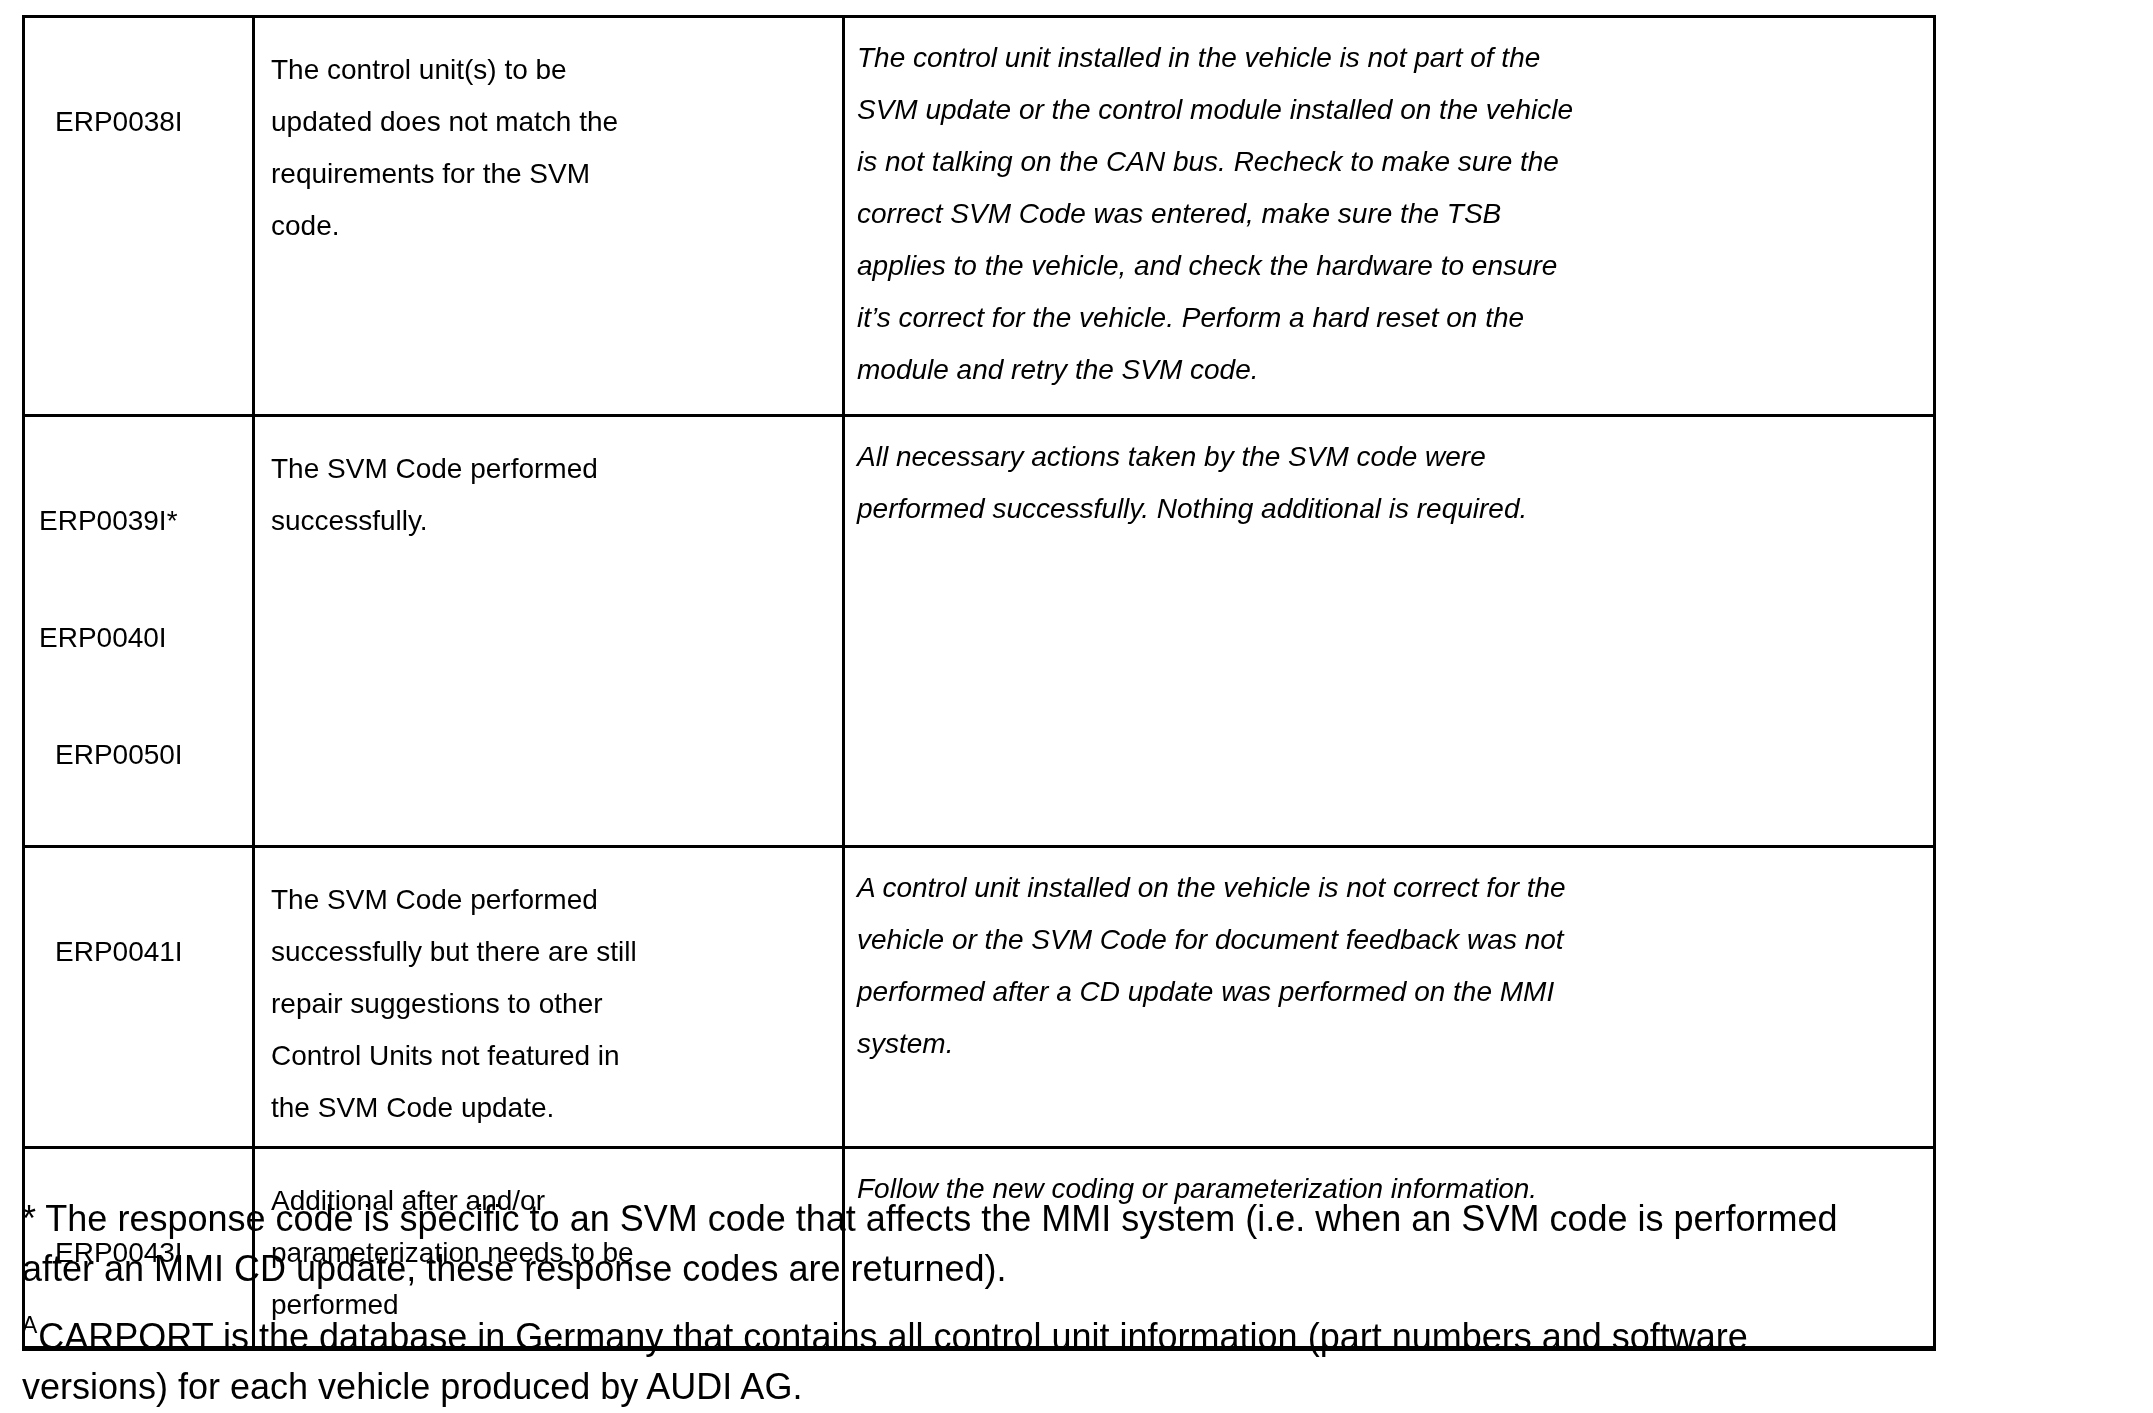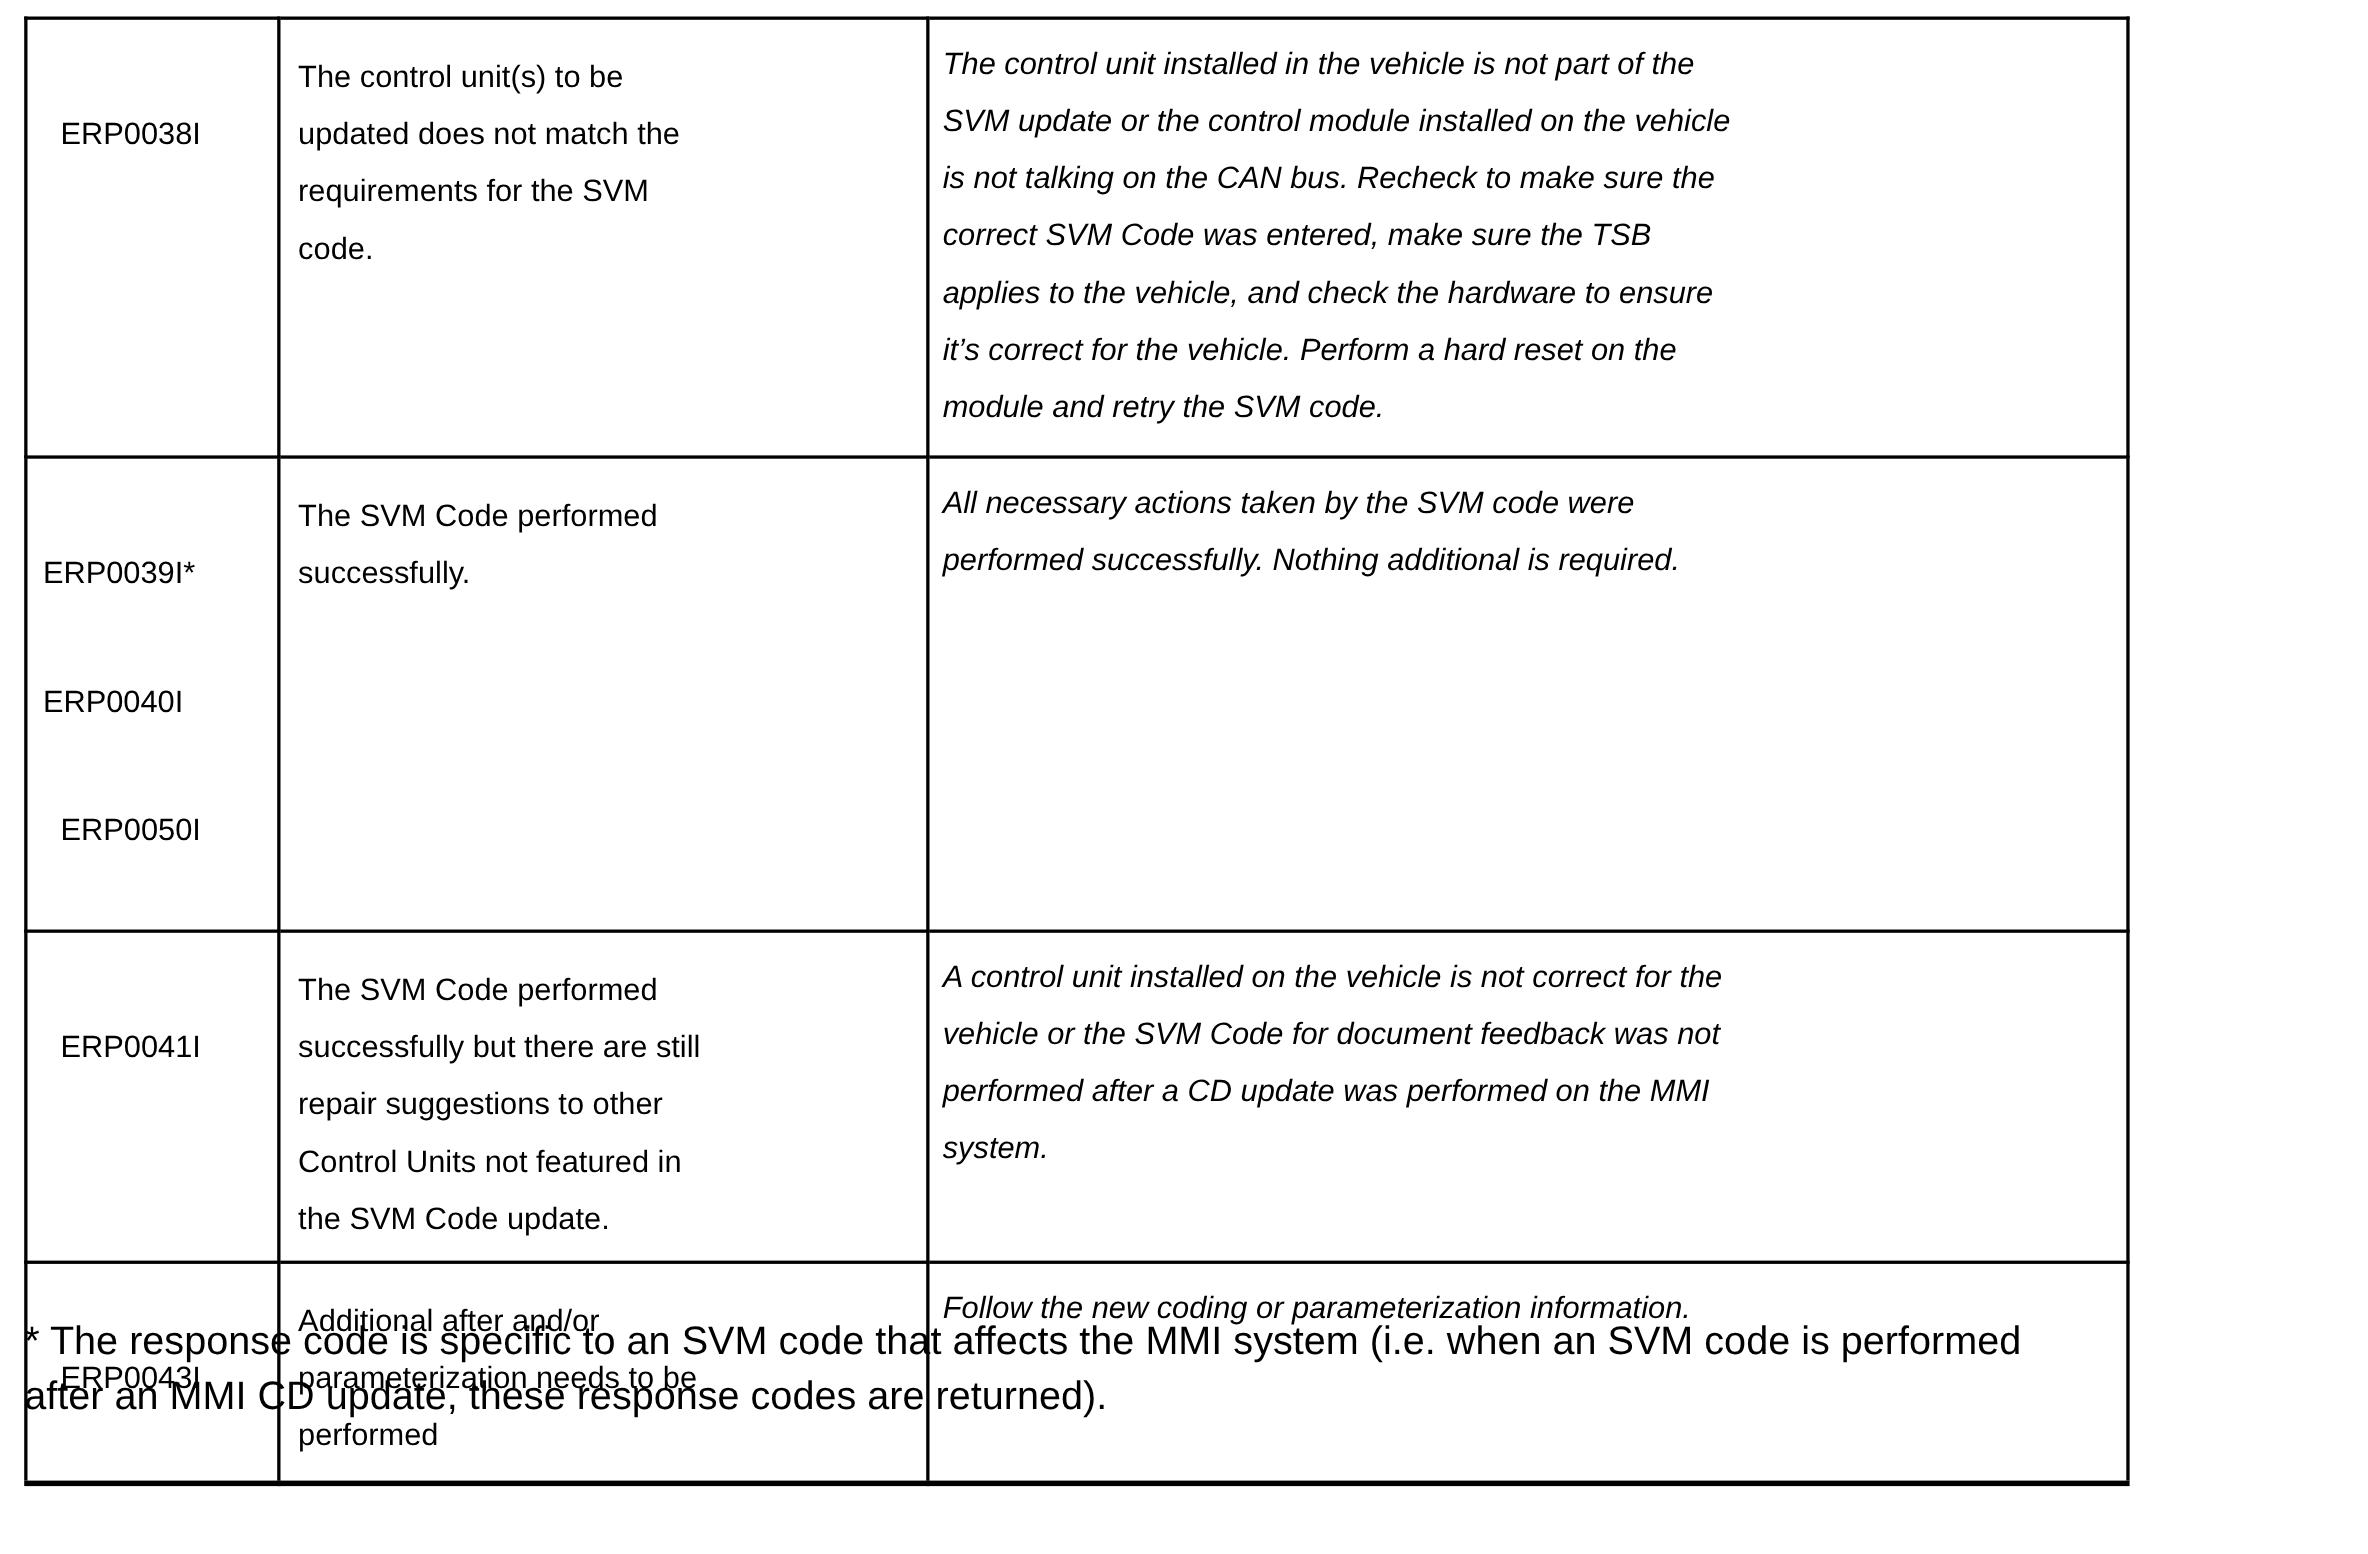--- a/index.html
+++ b/index.html
@@ -136,13 +136,15 @@
 parameterization needs to be
 performed</td>
     <td class="description-cell">Follow the new coding or parameterization information.</td>
   </tr>
 </tbody>
   </table>
 
 <div class="footnotes">
   <p class="asterisk">* The response code is specific to an SVM code that affects the MMI system (i.e. when an SVM code is performed
 after an MMI CD update, these response codes are returned).</p>
+  <p class="carport"><sup>A</sup><span>CARPORT is the database in Germany that contains all control unit information (part numbers and software
+versions) for each vehicle produced by AUDI AG.</span></p>
 </div>
 
 </body></html>

